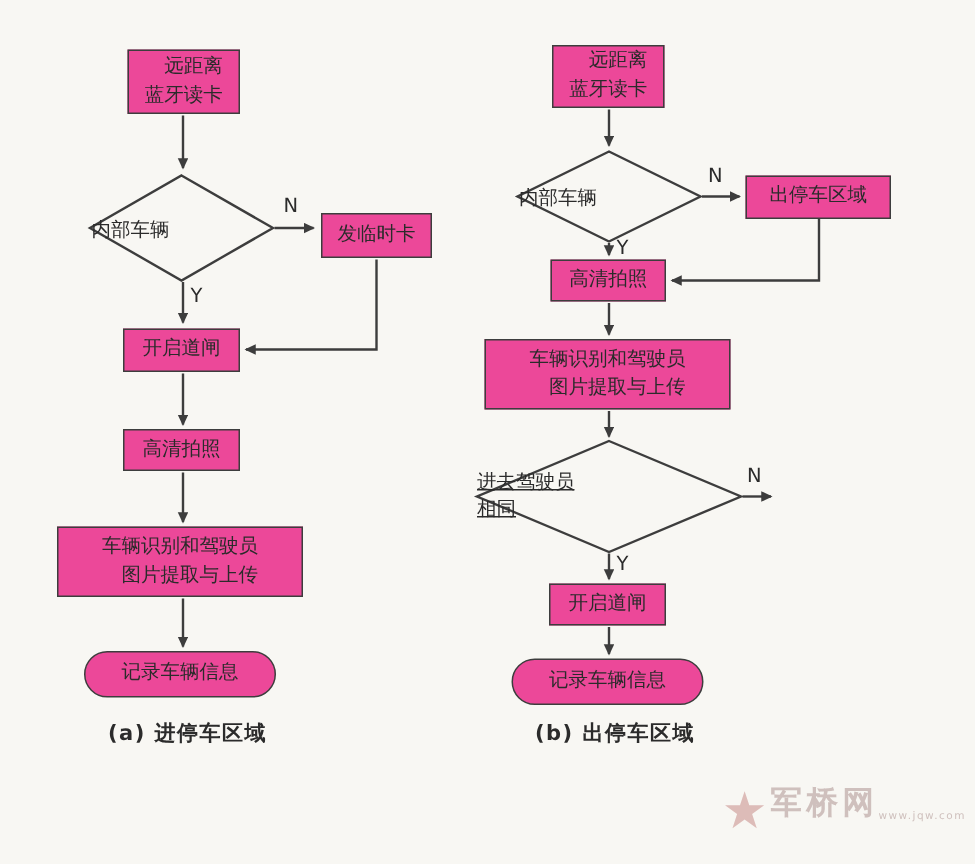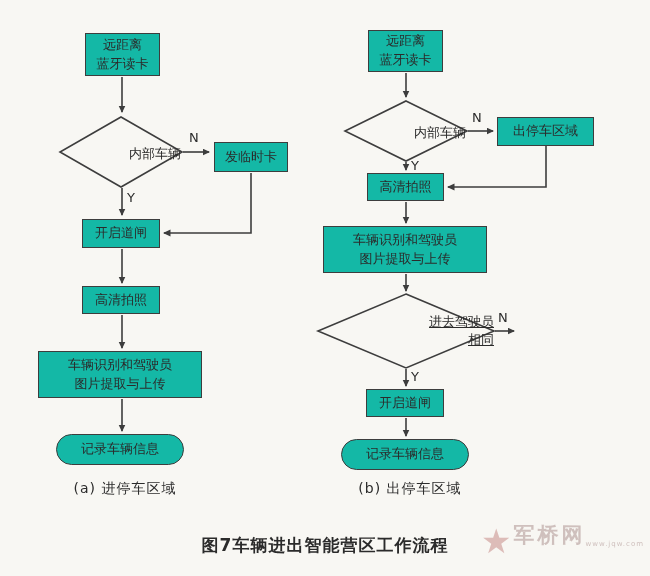--- a/index.html
+++ b/index.html
@@ -1,25 +1,25 @@
 <!DOCTYPE html>
 <html><head>
 <meta charset="utf-8">
 <style>
   html,body{margin:0;padding:0;background:#e9e8e4;}
   .figure{position:relative;width:650px;height:576px;background:#f8f7f3;
           font-family:"DejaVu Sans",sans-serif;color:#2b2b2b;overflow:hidden;}
   svg.lines{position:absolute;left:0;top:0;z-index:1;}
-  .node{position:absolute;z-index:2;border:1.6px solid #3d3d3d;background:#14b8a6;
-        display:flex;align-items:center;justify-content:center;text-align:center;
+  .node{position:absolute;z-index:2;border:1.6px solid #3d3d3d;background:#ec4899;
+        display:flex;align-items:center;justify-content:center;text-align:right;
         font-size:13px;line-height:1.45;white-space:pre-line;box-sizing:border-box;}
   .stadium{border-radius:17px;}
-  .dlabel{position:absolute;z-index:2;text-align:right;font-size:13px;line-height:1.4;white-space:pre-line;}
+  .dlabel{position:absolute;z-index:2;text-align:left;font-size:13px;line-height:1.4;white-space:pre-line;}
   .yn{position:absolute;z-index:2;font-size:13px;}
-  .subcap{position:absolute;z-index:2;font-size:14px;letter-spacing:1px;text-align:center;}
+  .subcap{position:absolute;z-index:2;font-size:14px;letter-spacing:1px;text-align:center;font-weight:bold;}
   .maincap{position:absolute;left:0;top:534px;width:650px;text-align:center;
            font-size:17px;font-weight:bold;letter-spacing:1px;z-index:2;}
   .wm{position:absolute;right:6px;top:522px;display:flex;align-items:flex-start;z-index:2;color:#cfc0bd;}
   .wm .star{font-size:34px;line-height:38px;color:#ddbcb8;margin-right:2px;}
   .wm .col{display:flex;flex-direction:row;align-items:flex-end;}
   .wm .name{font-size:21px;font-weight:bold;letter-spacing:3px;line-height:26px;}
   .wm .url{font-size:7px;letter-spacing:1px;align-self:flex-end;margin-top:1px;}
 </style>
 </head>
 <body>
@@ -94,21 +94,20 @@
   <span class="yn" style="left:498px;top:310px;">N</span>
   <span class="yn" style="left:411px;top:369px;">Y</span>
 
 
   <div class="node" style="left:366px;top:389px;width:78px;height:28px;">开启道闸</div>
 
   <div class="node stadium" style="left:341px;top:439px;width:128px;height:31px;">记录车辆信息</div>
 
   <div class="subcap" style="left:320px;top:480px;width:180px;">(b)  出停车区域</div>
 
-  <div class="maincap">图7车辆进出智能营区工作流程</div>
 
   <div class="wm">
     <span class="star">★</span>
     <span class="col">
       <span class="name">军桥网</span>
       <span class="url">www.jqw.com</span>
     </span>
   </div>
 
 </div>

